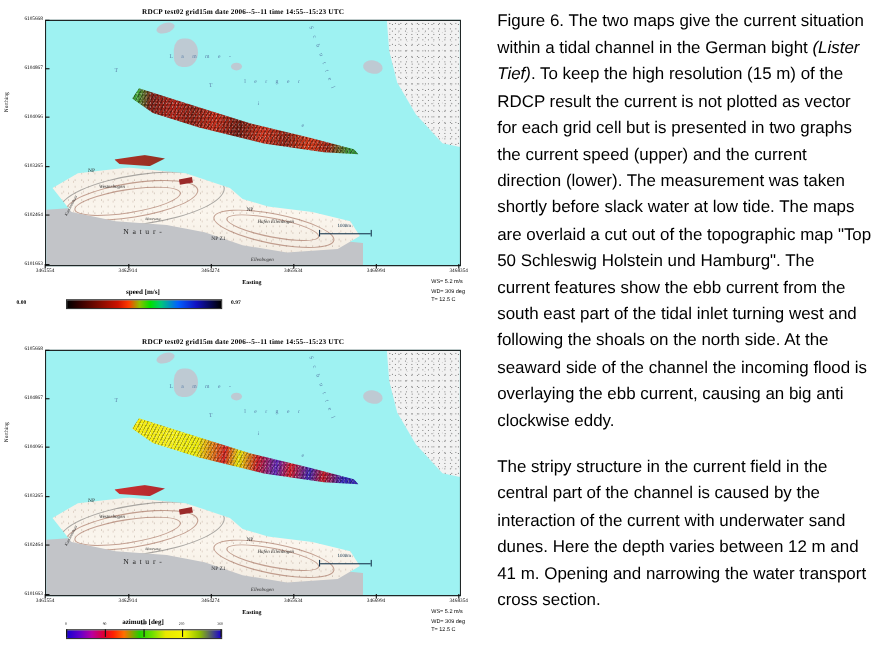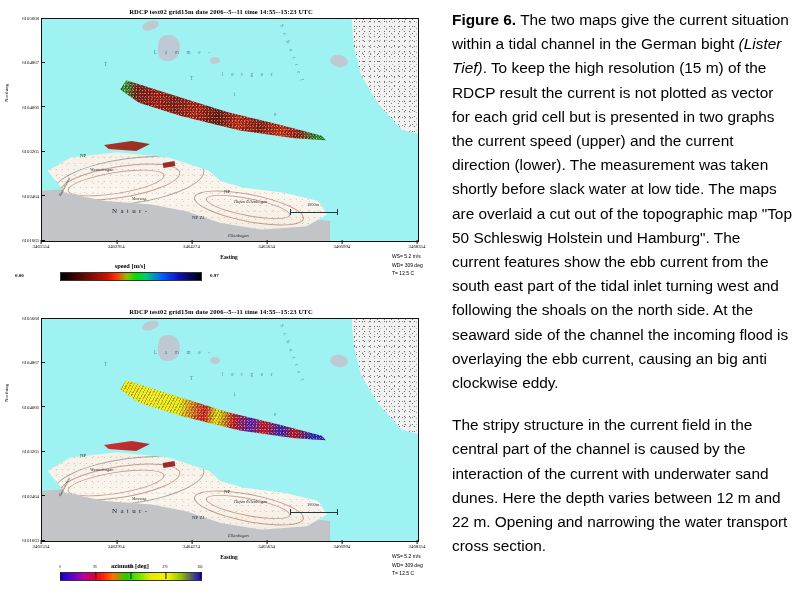--- a/index.html
+++ b/index.html
@@ -422,21 +422,21 @@
     left: 452px;
     top: 8px;
     width: 340px;
     font-family: "Liberation Sans", sans-serif;
     font-size: 15.4px;
     line-height: 24.2px;
     color: #000;
     text-align: left;
   }
   .caption p { margin: 0 0 18px 0; }
-  .caption .figlabel { font-weight: bold; }
+  .caption .figlabel { font-weight: normal; }
   .caption .ital { font-style: italic; }
 </style>
 </head>
 <body>
 
 <div class="page">
 
   <div class="figure-column">
 
     <div class="fig-panel upper">
@@ -642,16 +642,16 @@
         <span class="cbar-tick" style="left:165px">270</span>
         <span class="cbar-tick" style="left:200px">360</span>
       </div>
     </div>
   </div>
 
   <div class="caption">
     <p>
       <span class="figlabel">Figure 6.</span><span> The two maps give the current situation within a tidal channel in the German bight </span><span class="ital">(Lister Tief)</span><span>. To keep the high resolution (15 m) of the RDCP result the current is not plotted as vector for each grid cell but is presented in two graphs the current speed (upper) and the current direction (lower). The measurement was taken shortly before slack water at low tide. The maps are overlaid a cut out of the topographic map "Top 50 Schleswig Holstein und Hamburg". The current features show the ebb current from the south east part of the tidal inlet turning west and following the shoals on the north side. At the seaward side of the channel the incoming flood is overlaying the ebb current, causing an big anti clockwise eddy.</span>
     </p>
-    <p>The stripy structure in the current field in the central part of the channel is caused by the interaction of the current with underwater sand dunes. Here the depth varies between 12 m and 22 m. Opening and narrowing the water transport cross section.</p>
+    <p>The stripy structure in the current field in the central part of the channel is caused by the interaction of the current with underwater sand dunes. Here the depth varies between 12 m and 41 m. Opening and narrowing the water transport cross section.</p>
   </div>
 
 </div>
 
 </body></html>

